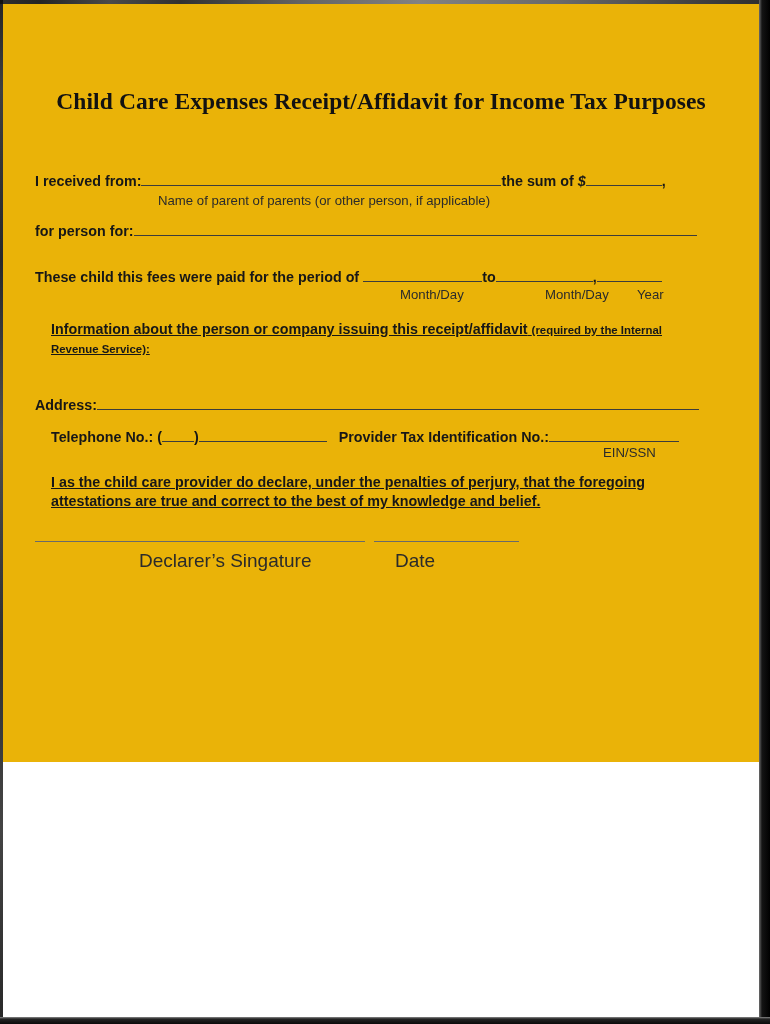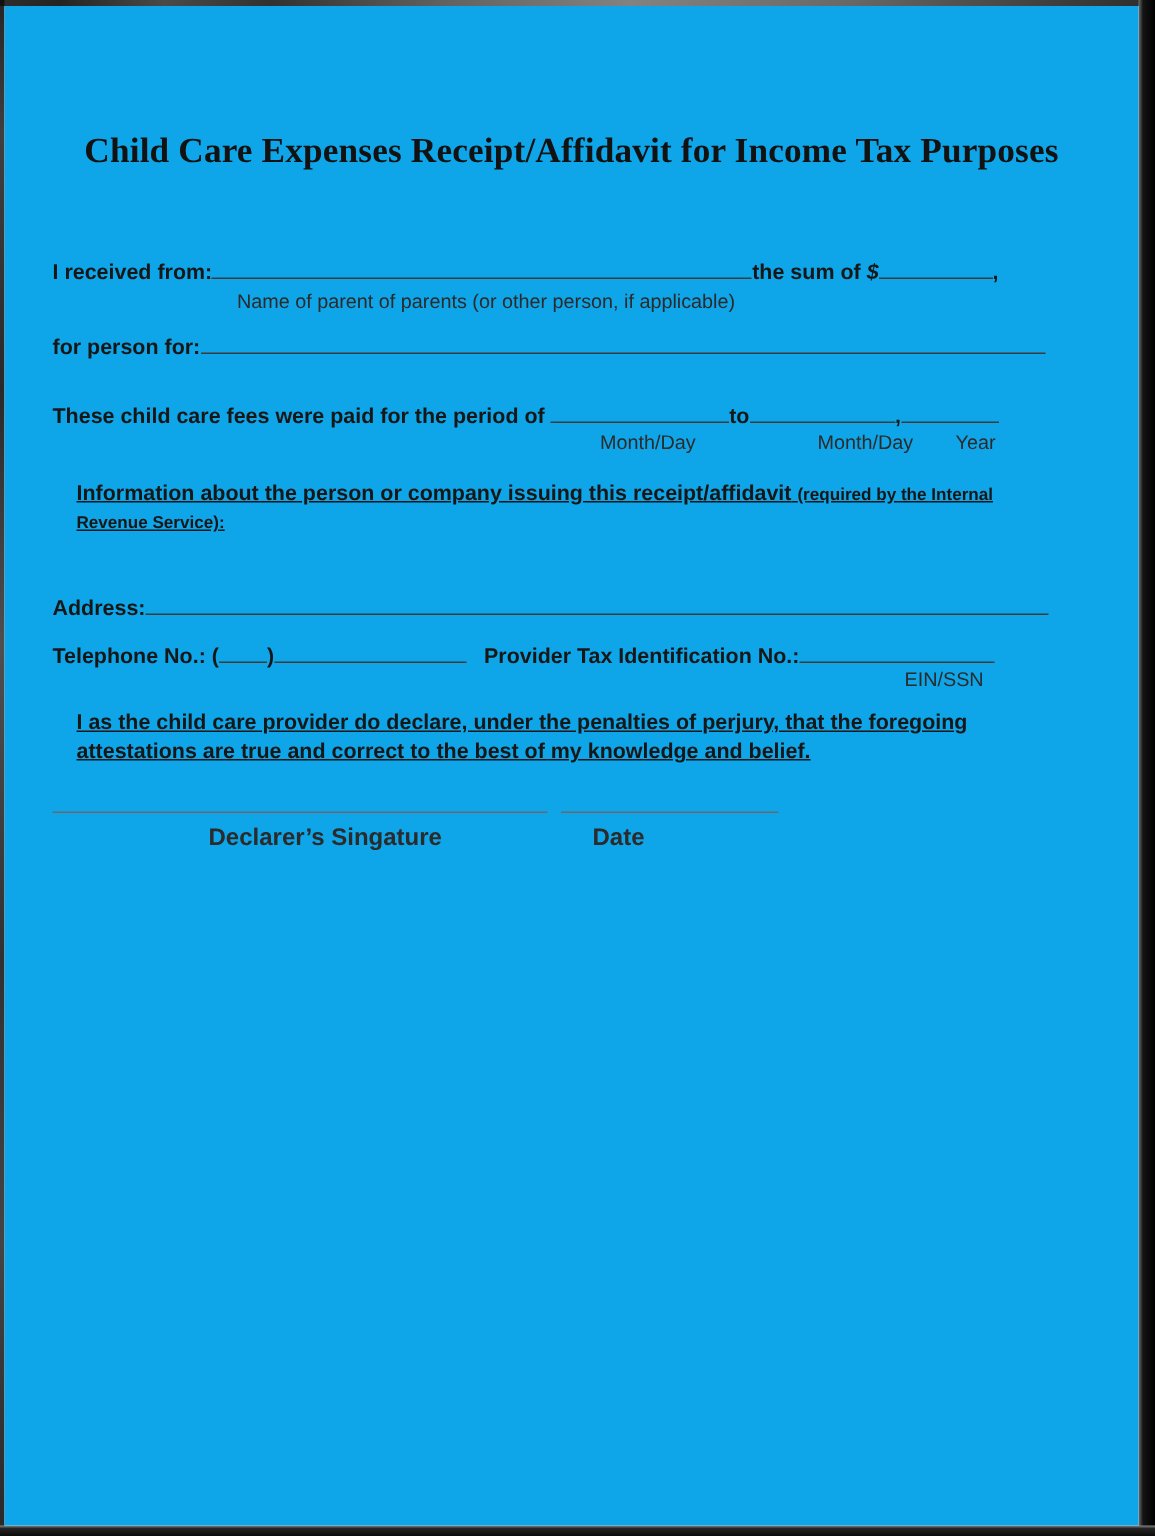--- a/index.html
+++ b/index.html
@@ -49,22 +49,22 @@
     width: 770px; height: 7px;
     background: linear-gradient(to bottom, #8a8a8a 0px, #242424 2px, #0a0a0a 7px);
   }
 
   
   .page {
     position: absolute;
     top: 4px;
     left: 3px;
     width: 756px;
-    height: 1013px;
-    background: #0ea5e9;
+    height: 758px;
+    background: #eab308;
     box-sizing: border-box;
   }
 
   .doc-title {
     position: absolute;
     top: 84px;
     left: 32px;
     width: 692px;
     text-align: center;
     font-family: "Liberation Serif", "DejaVu Serif", serif;
@@ -121,22 +121,22 @@
     letter-spacing: 0;
   }
 
   .sig-rule {
     position: absolute;
     height: 0;
     border-bottom: 1.3px solid #6a6a6a;
   }
   .sig-label {
     position: absolute;
-    font-size: 16px;
-    font-weight: bold;
+    font-size: 19px;
+    font-weight: normal;
     color: #2b2b2b;
     white-space: nowrap;
   }
 </style>
 </head>
 <body>
 
 <div class="scan-edge-top"></div>
 <div class="scan-edge-left"></div>
 <div class="scan-edge-right"></div>
@@ -149,37 +149,37 @@
   <div class="row" style="top:168px;">
     <span>I received from:</span><span class="blank" style="width:360px;"></span><span>the sum of <span class="money-sign">$</span></span><span class="blank" style="width:76px;"></span><span>,</span>
   </div>
   <div class="caption" style="top:189px; left:155px;">Name of parent of parents (or other person, if applicable)</div>
 
   <div class="row" style="top:218px;">
     <span>for person for:</span><span class="blank" style="width:563px;"></span>
   </div>
 
   <div class="row" style="top:264px;">
-    <span>These child care fees were paid for the period of</span><span class="blank" style="width:119px; margin-left:4px;"></span><span>to</span><span class="blank" style="width:97px;"></span><span>,</span><span class="blank" style="width:65px;"></span>
+    <span>These child this fees were paid for the period of</span><span class="blank" style="width:119px; margin-left:4px;"></span><span>to</span><span class="blank" style="width:97px;"></span><span>,</span><span class="blank" style="width:65px;"></span>
   </div>
   <div class="caption" style="top:283px; left:397px;">Month/Day</div>
   <div class="caption" style="top:283px; left:542px;">Month/Day</div>
   <div class="caption" style="top:283px; left:634px;">Year</div>
 
   <div class="para" style="top:316px; width:658px;">
     <span>Information about the person or company issuing this receipt/affidavit</span>
     <span class="fineprint">(required by the Internal Revenue Service):</span>
   </div>
 
 
   <div class="row" style="top:392px;text-align:right;">
     <span>Address:</span><span class="blank" style="width:602px;"></span>
   </div>
 
-  <div class="row" style="top:424px;">
+  <div class="row" style="top:424px;margin-left:16px;">
     <span>Telephone No.: (</span><span class="blank" style="width:32px;"></span><span>)</span><span class="blank" style="width:128px;"></span>
     <span style="display:inline-block;width:8px;"></span><span>Provider Tax Identification No.:</span><span class="blank" style="width:130px;"></span>
   </div>
   <div class="caption" style="top:441px; left:600px;">EIN/SSN</div>
 
   <div class="para" style="top:469px; width:634px;">I as the child care provider do declare, under the penalties of perjury, that the foregoing attestations are true and correct to the best of my knowledge and belief.</div>
 
   <div class="sig-rule" style="top:537px; left:32px; width:330px;"></div>
   <div class="sig-label" style="top:546px; left:136px;">Declarer’s Singature</div>
 

